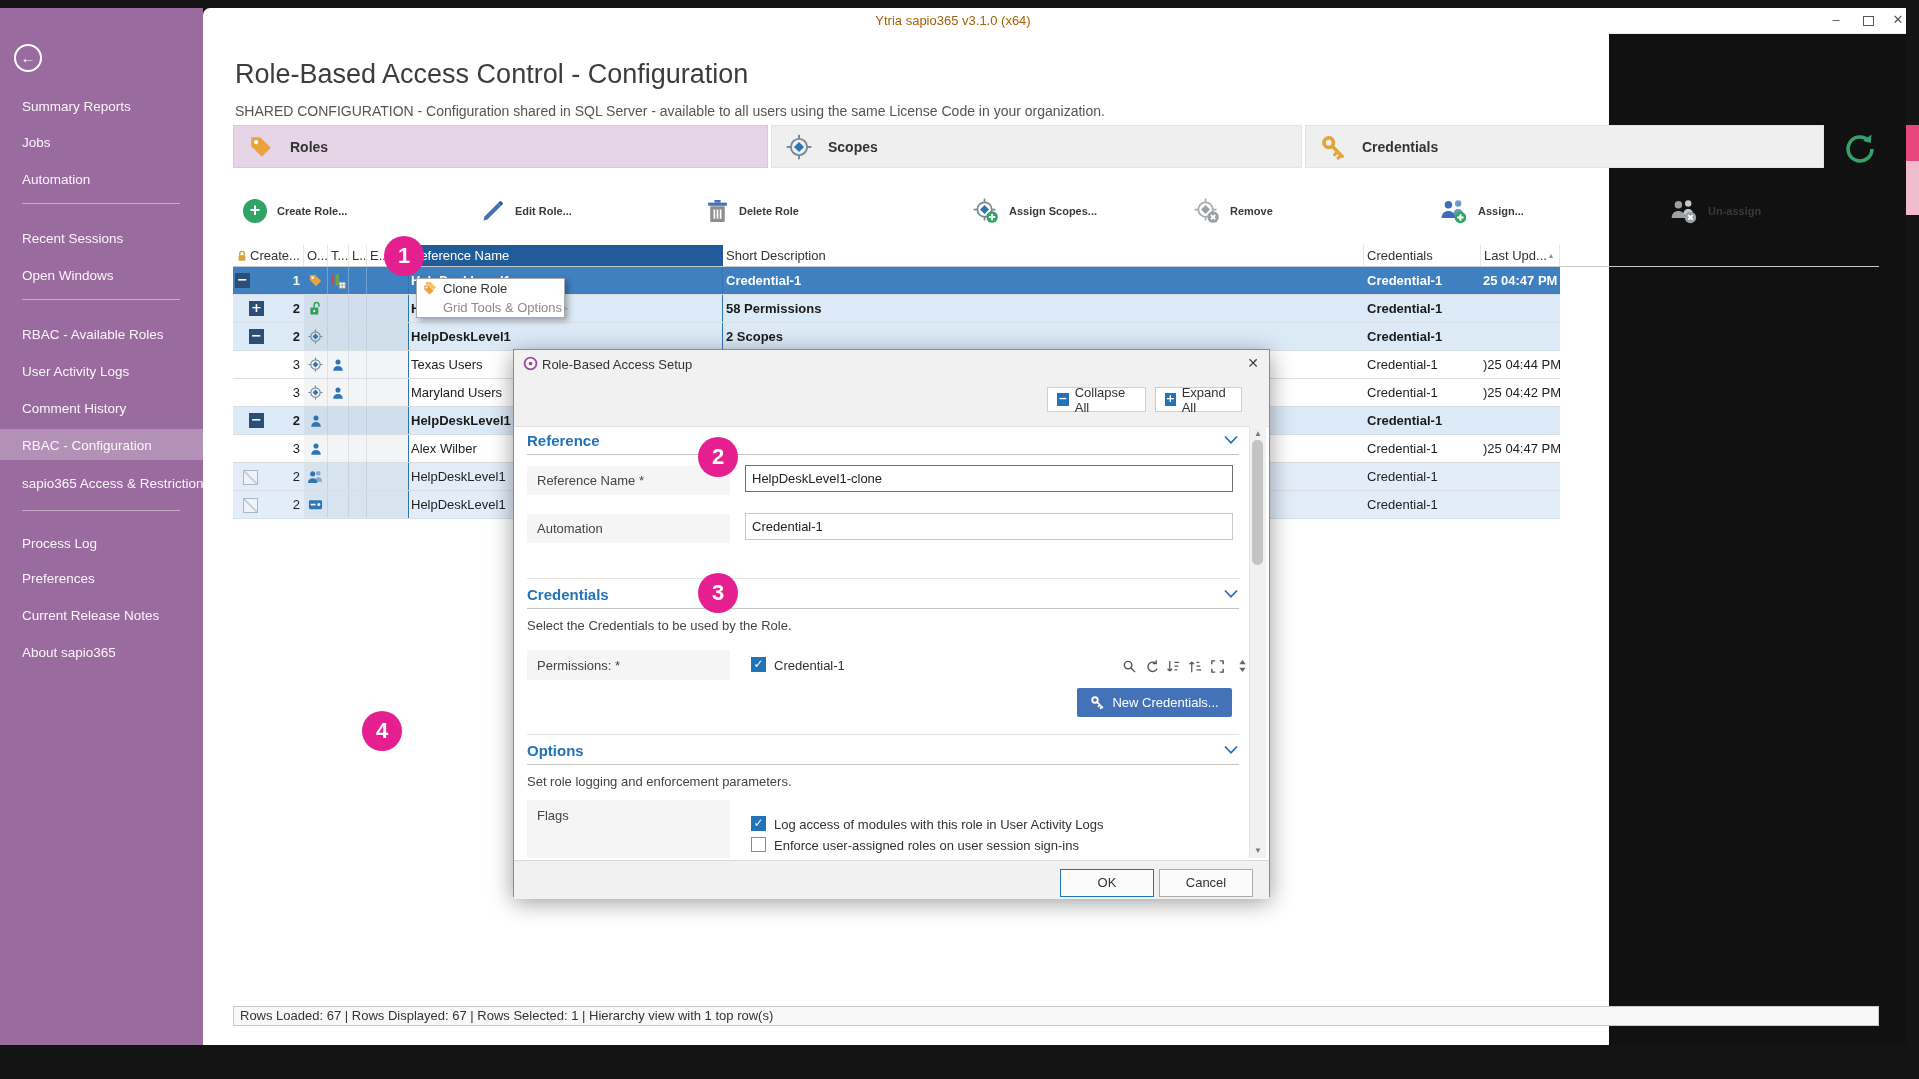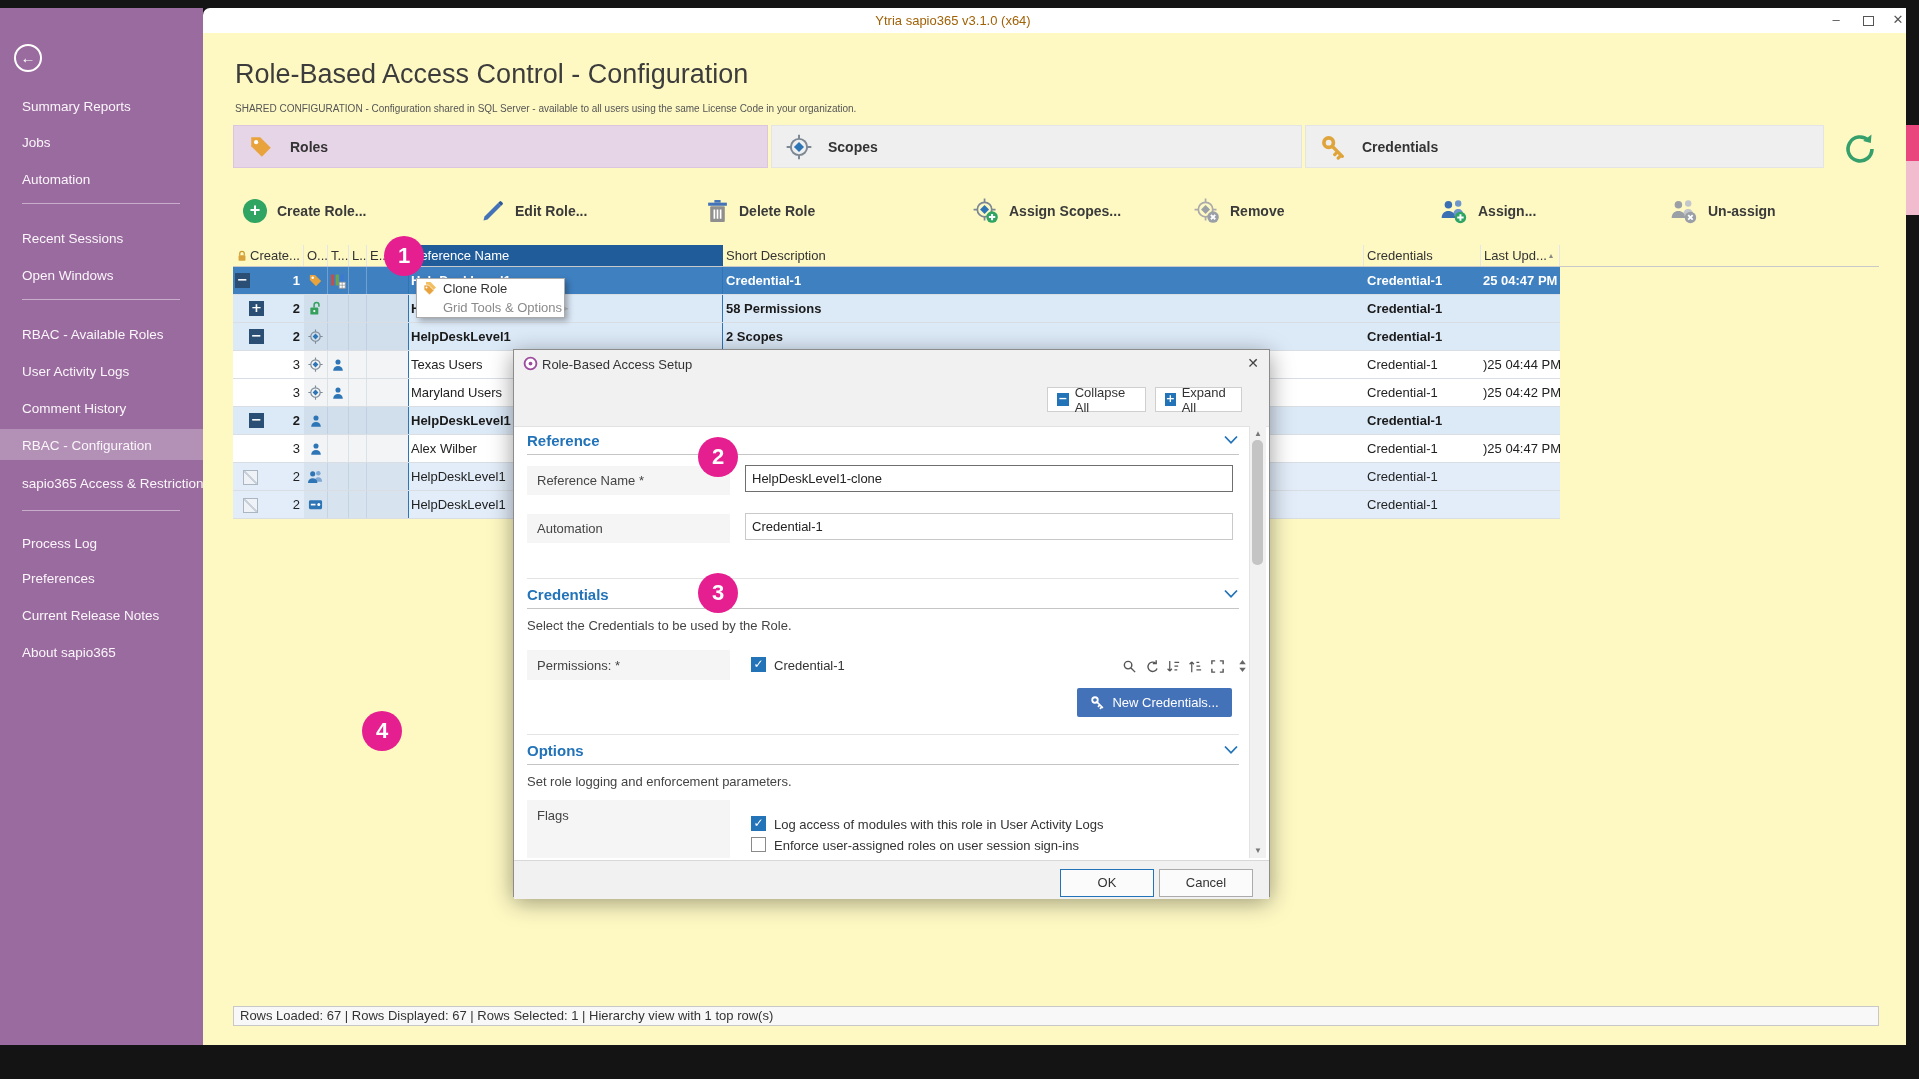--- a/index.html
+++ b/index.html
@@ -13,27 +13,27 @@
   .winbtn{position:absolute;top:3px;width:22px;height:18px;text-align:center;font-size:13px;color:#555;line-height:18px}
   .maxsq{position:absolute;top:8px;width:9px;height:8px;border:1.4px solid #555}
   
   .sidebar{position:absolute;left:0;top:8px;width:203px;height:1037px;background:#9A6B9E}
   .sideitem{position:absolute;left:22px;font-size:13.5px;color:#FBF6FB;white-space:nowrap;cursor:default}
   .sidediv{position:absolute;left:22px;width:158px;height:1px;background:rgba(255,255,255,.45)}
   .sidehl{position:absolute;left:0;width:203px;height:31px;background:rgba(255,255,255,.25)}
   .backbtn{position:absolute;left:14px;top:36px;width:24px;height:24px;border:2px solid #fff;border-radius:50%;
            color:#fff;text-align:center;line-height:23px;font-size:15px}
   
-  .main{position:absolute;left:203px;top:33px;width:1703px;height:1012px;background:#fef9c3}
+  .main{position:absolute;left:203px;top:33px;width:1406px;height:1012px;background:#ffffff}
   .pagetitle{position:absolute;left:32px;top:26px;font-size:27px;font-weight:300;color:#3c3c3c}
-  .pagesub{position:absolute;left:32px;top:70px;font-size:10px;color:#555}
+  .pagesub{position:absolute;left:32px;top:70px;font-size:14px;color:#555}
   .tab{position:absolute;top:92px;height:43px;display:flex;align-items:center;gap:16px;padding-left:14px;box-sizing:border-box;cursor:pointer}
   .tab .tlabel{font-size:14px;font-weight:bold;color:#333}
   .tbtn{position:absolute;top:163px;height:30px;display:flex;align-items:center;gap:10px;cursor:pointer}
-  .tbtn .blabel{font-size:14px;font-weight:600;color:#3a3a3a;white-space:nowrap}
+  .tbtn .blabel{font-size:11px;font-weight:600;color:#3a3a3a;white-space:nowrap}
   .pluscirc{width:24px;height:24px;border-radius:50%;background:#2FA463;color:#fff;font:bold 18px/23px "Liberation Sans",sans-serif;text-align:center}
   
   .ghead{position:absolute;left:30px;top:212px;width:1646px;height:22px;display:flex;border-bottom:1px solid #C9C9C9;font-size:13px;color:#333;box-sizing:border-box}
   .gh{display:flex;align-items:center;padding:0 3px;box-sizing:border-box;border-right:1px solid #E6E6E6;white-space:nowrap;overflow:hidden}
   .gh.sel{background:#1F5C99;color:#fff;border-right:1px solid #1F5C99}
   .grows{position:absolute;left:30px;top:234px;width:1327px}
   .grow{display:flex;height:28px;border-bottom:1px solid #D9DEE4;font-size:13px;box-sizing:border-box;cursor:default}
   .grow .c{display:flex;align-items:center;white-space:nowrap;overflow:hidden;box-sizing:border-box}
   .c.hier{width:71px;position:relative}
   .c.ic{width:24px;justify-content:center;background:rgba(90,110,130,.08);border-right:1px solid rgba(120,140,160,.18)}

